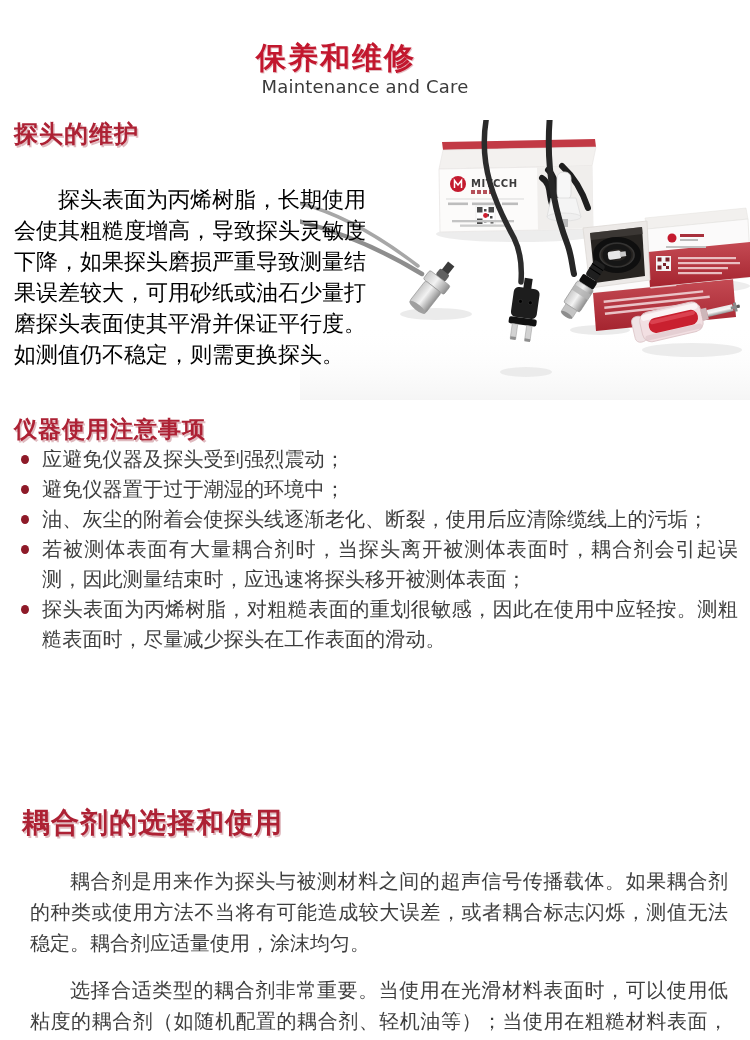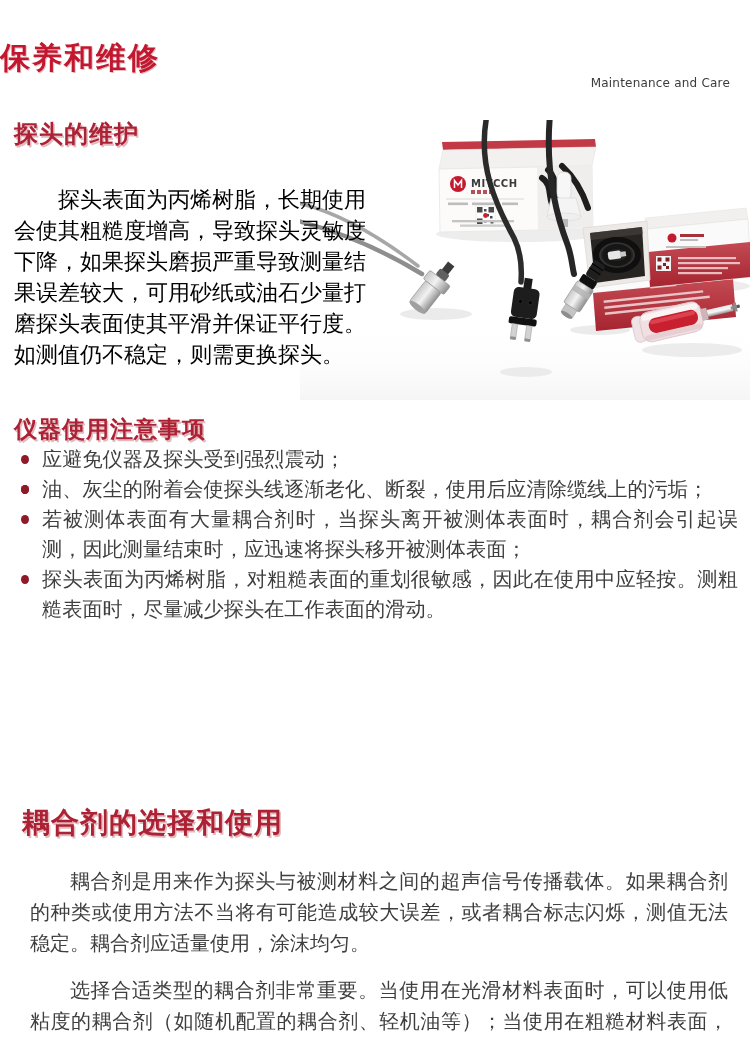--- a/index.html
+++ b/index.html
@@ -1,27 +1,27 @@
 <!DOCTYPE html>
 <html><head>
 <meta charset="utf-8">
 <style>
   html,body{margin:0;padding:0;background:#ffffff;}
   #page{
     position:relative;width:750px;height:1040px;background:#ffffff;overflow:hidden;
     font-family:"DejaVu Sans","Liberation Sans",sans-serif;
   }
   .page-title{
-    position:absolute;top:38px;left:0;width:672px;
+    position:absolute;top:38px;left:0;width:672px;text-align:center;
     font-size:30px;font-weight:bold;color:#c2172e;letter-spacing:2px;
     text-shadow:1px 1px 0 rgba(160,20,40,.28);
   }
   .page-subtitle{
-    position:absolute;top:76px;left:0;width:730px;text-align:right;
-    font-size:12px;color:#3b3b3b;letter-spacing:.2px;
+    position:absolute;top:76px;left:0;width:730px;text-align:center;
+    font-size:18px;color:#3b3b3b;letter-spacing:.2px;
   }
   .sec-heading{
     position:absolute;left:14px;font-weight:bold;color:#ad2134;letter-spacing:1px;
     text-shadow:1.5px 1.5px 0 rgba(150,25,42,.3);white-space:nowrap;
   }
   #h-probe{top:118px;font-size:24px;}
   #h-notes{top:414px;font-size:23px;}
   #h-couplant{top:804px;font-size:28px;margin-left:8px;}
   .para-probe{
     position:absolute;top:184px;left:14px;width:352px;
@@ -253,21 +253,21 @@
   </div>
 
   <div class="text-layer">
 
     <div class="sec-heading" id="h-probe">探头的维护</div>
     <div class="para-probe">探头表面为丙烯树脂，长期使用会使其粗糙度增高，导致探头灵敏度下降，如果探头磨损严重导致测量结果误差较大，可用砂纸或油石少量打磨探头表面使其平滑并保证平行度。如测值仍不稳定，则需更换探头。</div>
 
     <div class="sec-heading" id="h-notes">仪器使用注意事项</div>
     <ul class="notes-list">
       <li><span class="dot"></span><span>应避免仪器及探头受到强烈震动；</span></li>
-      <li><span class="dot"></span></li>
+      <li><span class="dot"></span><span>避免仪器置于过于潮湿的环境中；</span></li>
       <li><span class="dot"></span><span>油、灰尘的附着会使探头线逐渐老化、断裂，使用后应清除缆线上的污垢；</span></li>
       <li><span class="dot"></span><span>若被测体表面有大量耦合剂时，当探头离开被测体表面时，耦合剂会引起误测，因此测量结束时，应迅速将探头移开被测体表面；</span></li>
       <li><span class="dot"></span><span>探头表面为丙烯树脂，对粗糙表面的重划很敏感，因此在使用中应轻按。测粗糙表面时，尽量减少探头在工作表面的滑动。</span></li>
     </ul>
 
     <div class="sec-heading" id="h-couplant">耦合剂的选择和使用</div>
     <div class="couplant-paras">
       <p>耦合剂是用来作为探头与被测材料之间的超声信号传播载体。如果耦合剂的种类或使用方法不当将有可能造成较大误差，或者耦合标志闪烁，测值无法稳定。耦合剂应适量使用，涂沫均匀。</p>
       <p>选择合适类型的耦合剂非常重要。当使用在光滑材料表面时，可以使用低粘度的耦合剂（如随机配置的耦合剂、轻机油等）；当使用在粗糙材料表面，或垂直表面及顶面时，需要使用粘度较高的耦合剂（如甘油膏、黄油、润滑脂等）。</p>
     </div>

